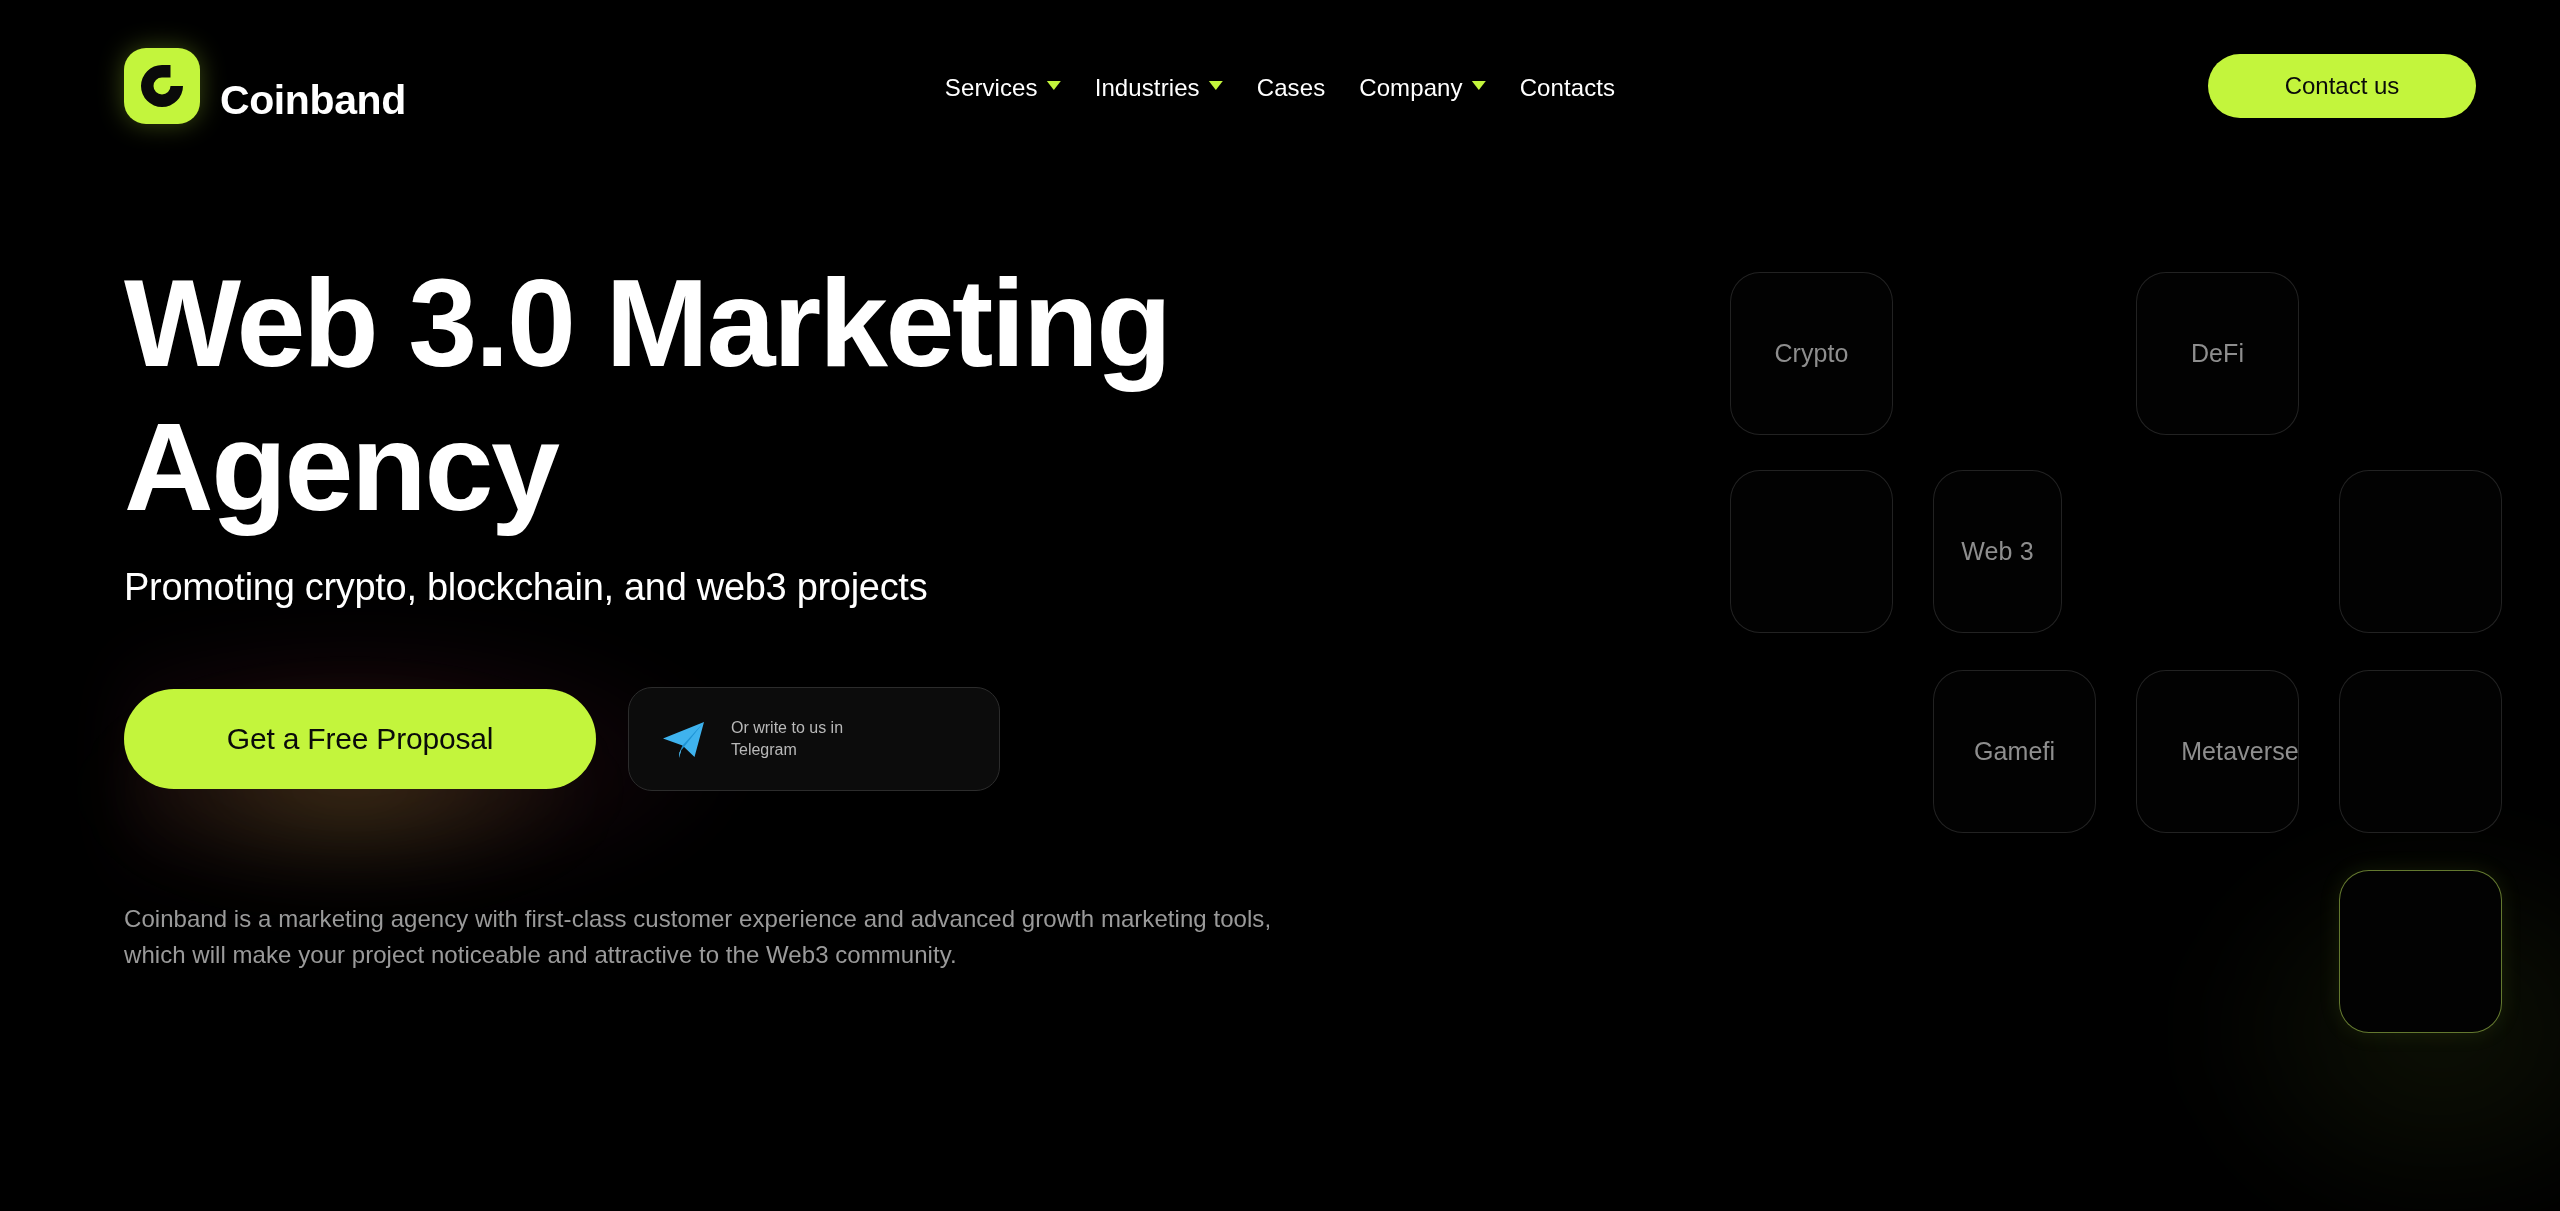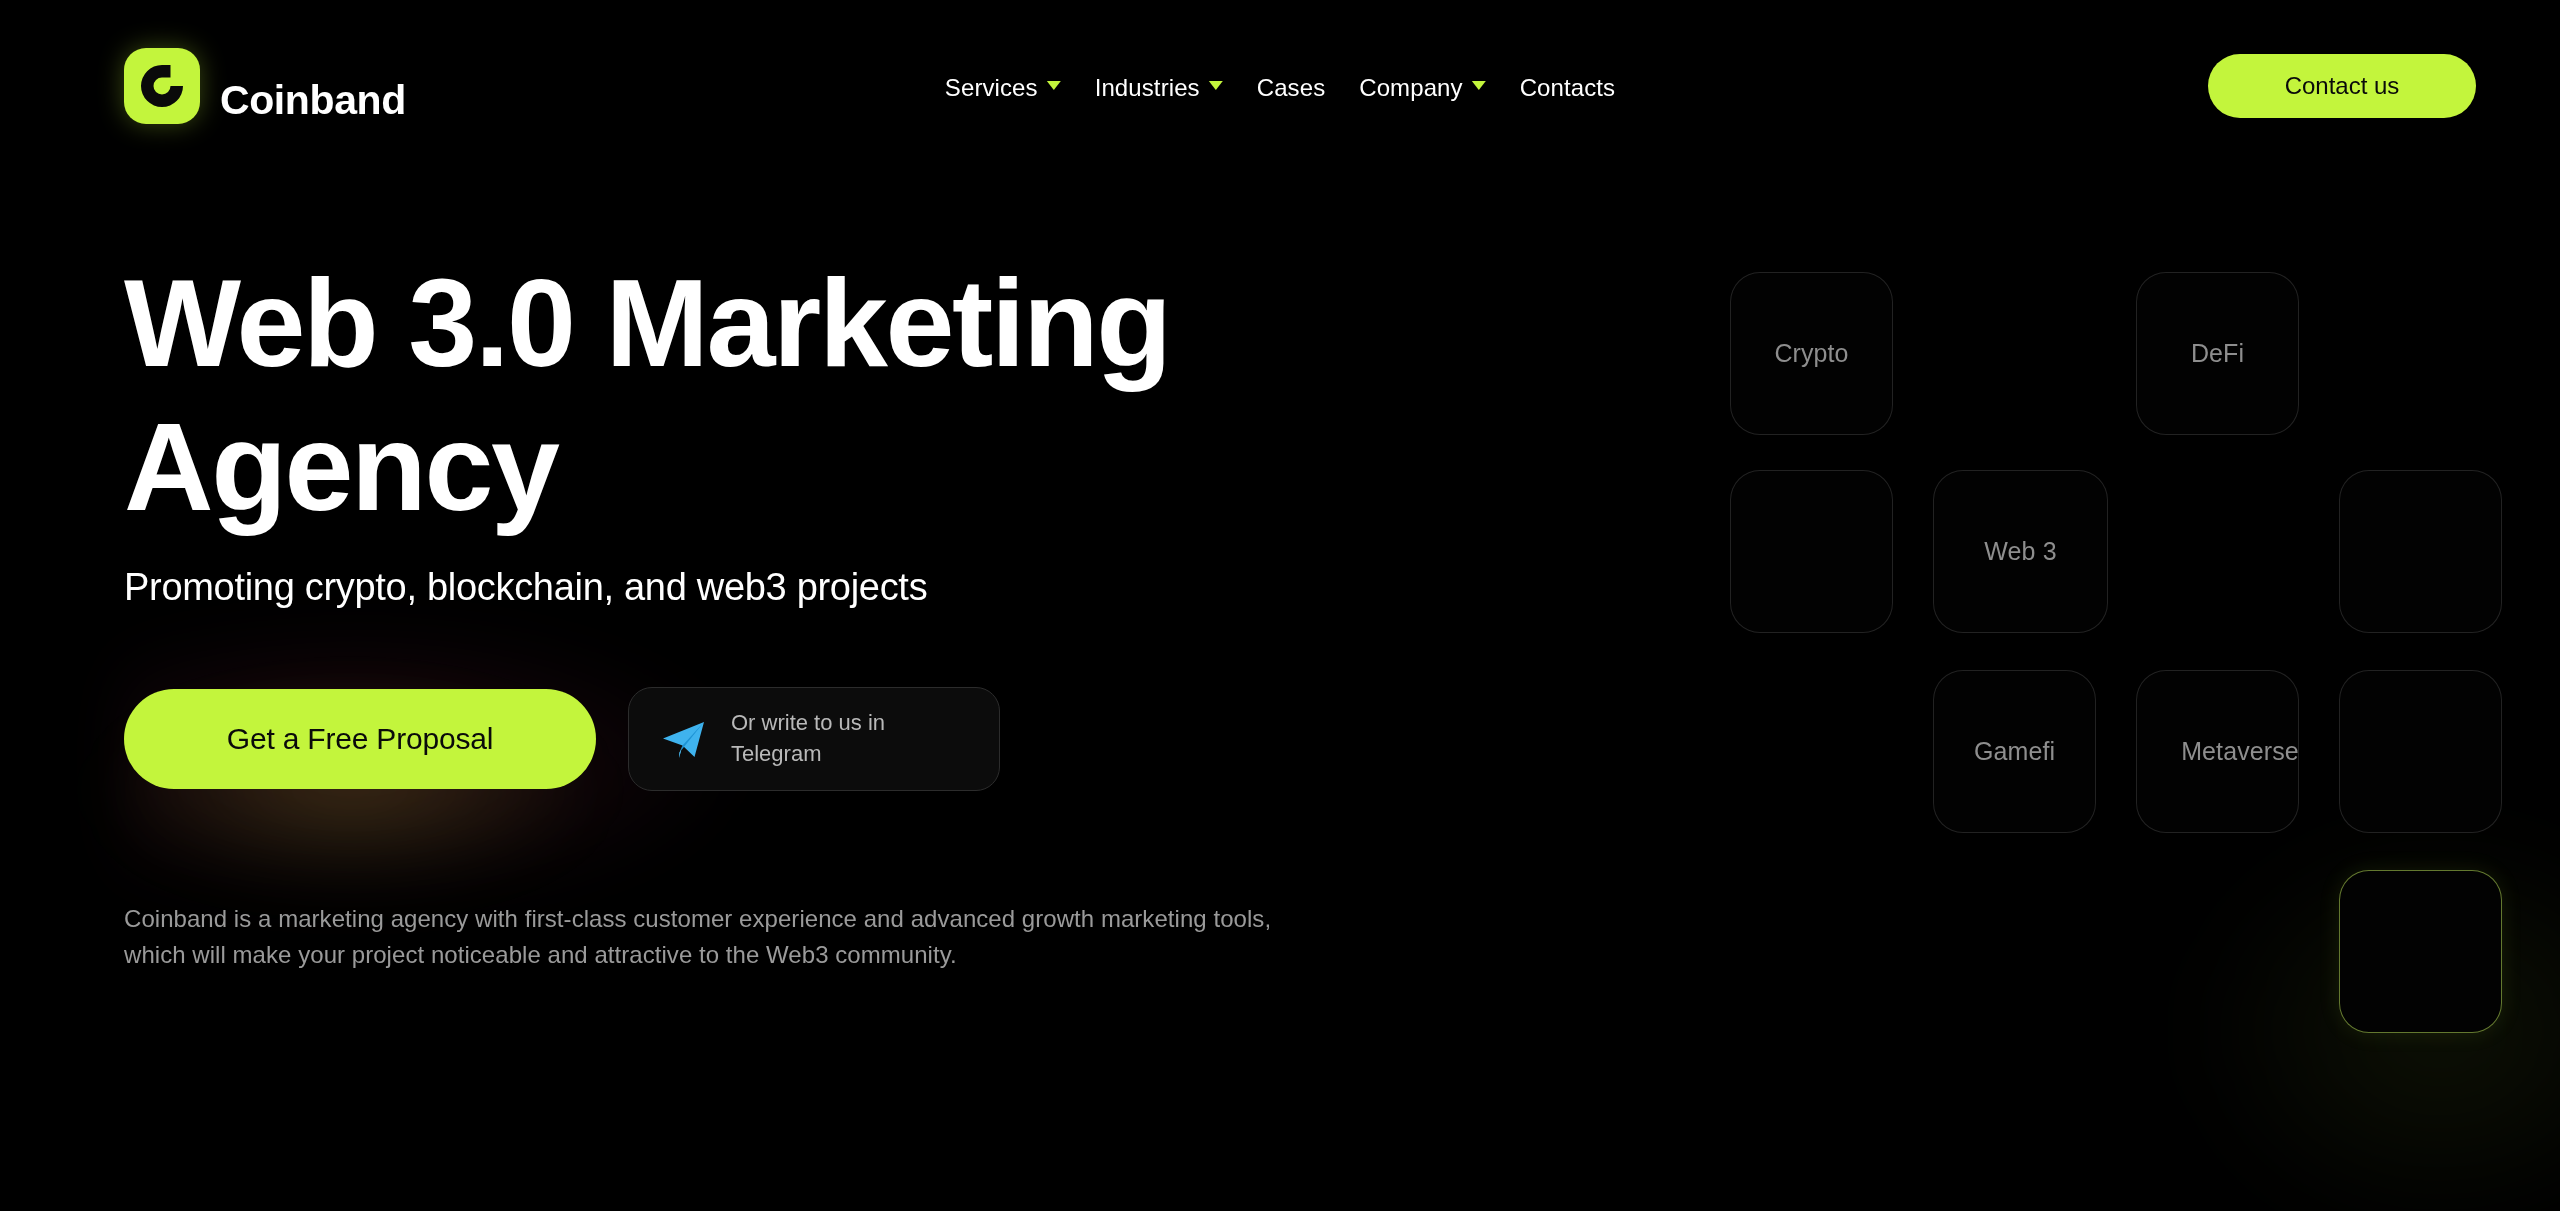--- a/index.html
+++ b/index.html
@@ -92,21 +92,21 @@
     cursor:pointer; border:none; z-index:2;
     font-family:"Liberation Sans", sans-serif;
   }
   .btn-telegram {
     position:relative; height:104px; min-width:372px; border-radius:24px;
     background:#0C0C0C; border:1px solid #2C2C2C;
     display:flex; align-items:center; gap:22px; padding:0 34px 0 30px;
     cursor:pointer; z-index:2;
   }
   .tg-icon { width:50px; height:50px; flex:none; display:block; }
-  .tg-text { font-size:22px; line-height:1.38; color:#B9B9B9; white-space:pre-line; }
+  .tg-text { font-size:16px; line-height:1.38; color:#B9B9B9; white-space:pre-line; }
 
   .description {
     margin-top:110px; font-size:24px; line-height:1.52; color:#9A9A9A;
     letter-spacing:0.05px; white-space:pre-line; max-width:1340px;
   }
 
   
   .grid { position:absolute; left:1730px; top:272px; width:740px; height:760px; z-index:3; }
   .card {
     position:absolute; border-radius:30px;
@@ -190,21 +190,21 @@
   </section>
 
   <div class="grid">
       <div class="card" style="left: 406px; top: 0px; width: 163px; height: 163px;">
         <span class="card-label">DeFi</span>
       </div>
       <div class="card" style="left: 0px; top: 0px; width: 163px; height: 163px;">
         <span class="card-label">Crypto</span>
       </div>
       <div class="card" style="left: 0px; top: 198px; width: 163px; height: 163px;"></div>
-      <div class="card" style="left: 203px; top: 198px; width: 175px; height: 163px;">
+      <div class="card" style="left: 203px; top: 198px; width: 129px; height: 163px;">
         <span class="card-label">Web 3</span>
       </div>
       <div class="card" style="left: 609px; top: 198px; width: 163px; height: 163px;"></div>
       <div class="card" style="left: 203px; top: 398px; width: 163px; height: 163px;">
         <span class="card-label">Gamefi</span>
       </div>
       <div class="card" style="left: 406px; top: 398px; width: 163px; height: 163px; padding-left: 45px;">
         <span class="card-label">Metaverse</span>
       </div>
       <div class="card" style="left: 609px; top: 398px; width: 163px; height: 163px;"></div>

